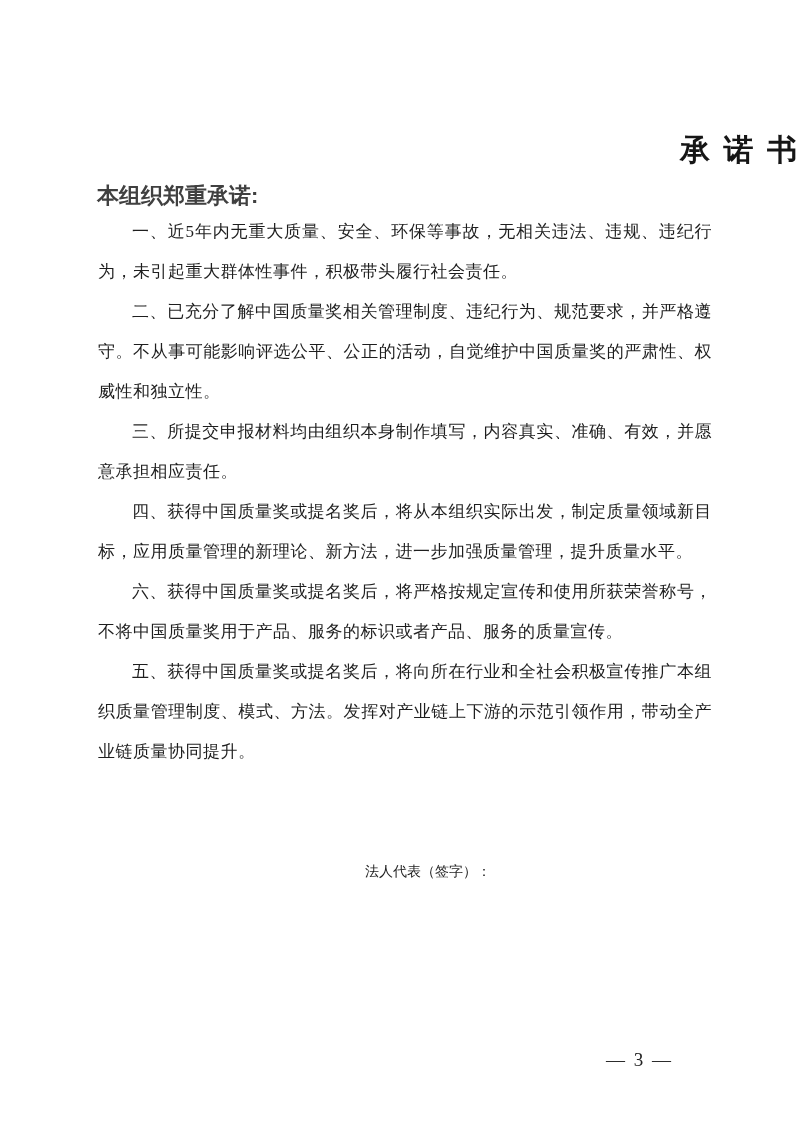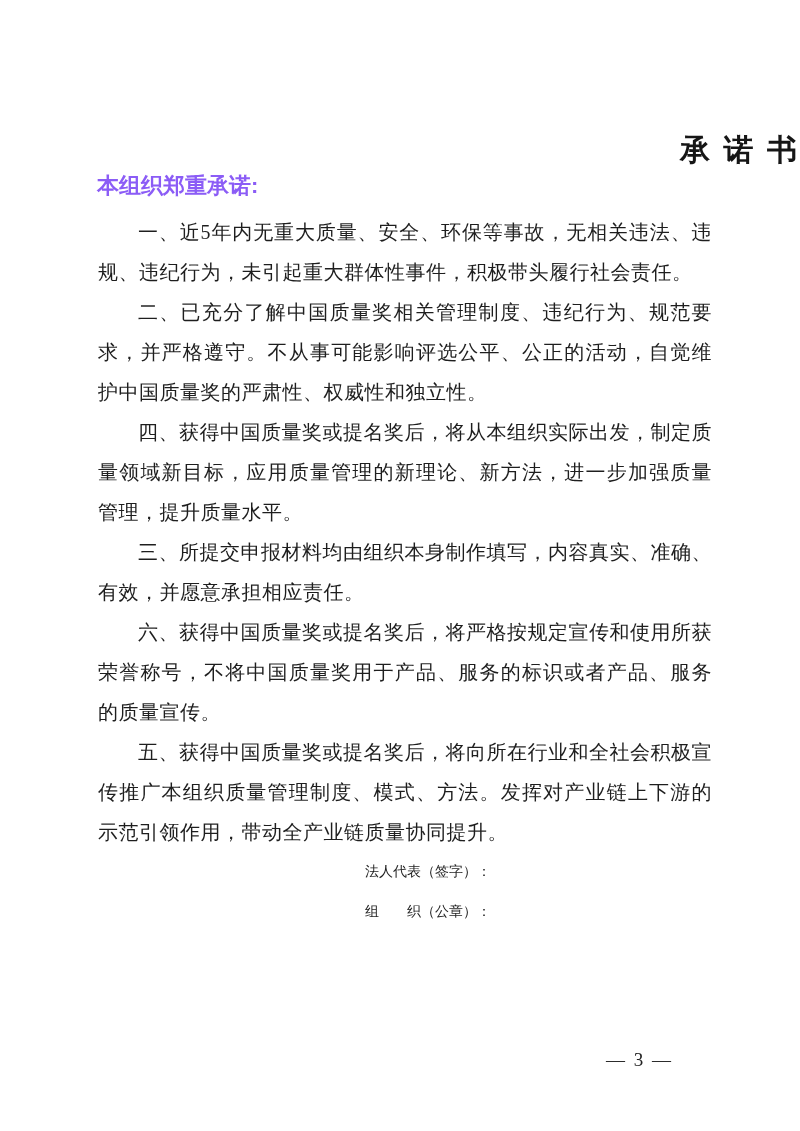--- a/index.html
+++ b/index.html
@@ -25,35 +25,35 @@
     text-align: right;
     font-size: 30px;
     line-height: 34px;
     font-weight: bold;
     letter-spacing: 3px;
     color: #161616;
     font-family: "Liberation Serif", "DejaVu Serif", serif;
   }
   .salutation {
     position: absolute;
-    top: 172px;
+    top: 182px;
     left: 97px;
     margin: 0;
     font-size: 22px;
     line-height: 28px;
     font-weight: bold;
-    color: #8b5cf6;
+    color: #404040;
     font-family: "Liberation Sans", "DejaVu Sans", sans-serif;
   }
   .doc-body {
     position: absolute;
     top: 212px;
     left: 98px;
     width: 614px;
-    font-size: 20px;
+    font-size: 17px;
     line-height: 40px;
     text-align: justify;
     color: #1e1e1e;
   }
   .doc-body p.para {
     margin: 0;
     padding: 0;
     text-indent: 2em;
     letter-spacing: 0.5px;
   }
@@ -83,26 +83,25 @@
 
 <div class="page">
 
   <h1 class="doc-title">承  诺  书</h1>
 
   <p class="salutation">本组织郑重承诺:</p>
 
   <div class="doc-body">
     <p class="para">一、近5年内无重大质量、安全、环保等事故，无相关违法、违规、违纪行为，未引起重大群体性事件，积极带头履行社会责任。</p>
     <p class="para">二、已充分了解中国质量奖相关管理制度、违纪行为、规范要求，并严格遵守。不从事可能影响评选公平、公正的活动，自觉维护中国质量奖的严肃性、权威性和独立性。</p>
+    <p class="para">三、所提交申报材料均由组织本身制作填写，内容真实、准确、有效，并愿意承担相应责任。</p>
     <p class="para">四、获得中国质量奖或提名奖后，将从本组织实际出发，制定质量领域新目标，应用质量管理的新理论、新方法，进一步加强质量管理，提升质量水平。</p>
-    <p class="para">三、所提交申报材料均由组织本身制作填写，内容真实、准确、有效，并愿意承担相应责任。</p>
     <p class="para">六、获得中国质量奖或提名奖后，将严格按规定宣传和使用所获荣誉称号，不将中国质量奖用于产品、服务的标识或者产品、服务的质量宣传。</p>
     <p class="para">五、获得中国质量奖或提名奖后，将向所在行业和全社会积极宣传推广本组织质量管理制度、模式、方法。发挥对产业链上下游的示范引领作用，带动全产业链质量协同提升。</p>
   </div>
 
   <div class="signature-block">
     <p>法人代表（签字）：</p>
-    <p>组　　织（公章）：</p>
   </div>
 
   <div class="page-number">— 3 —</div>
 
 </div>
 
 </body></html>

